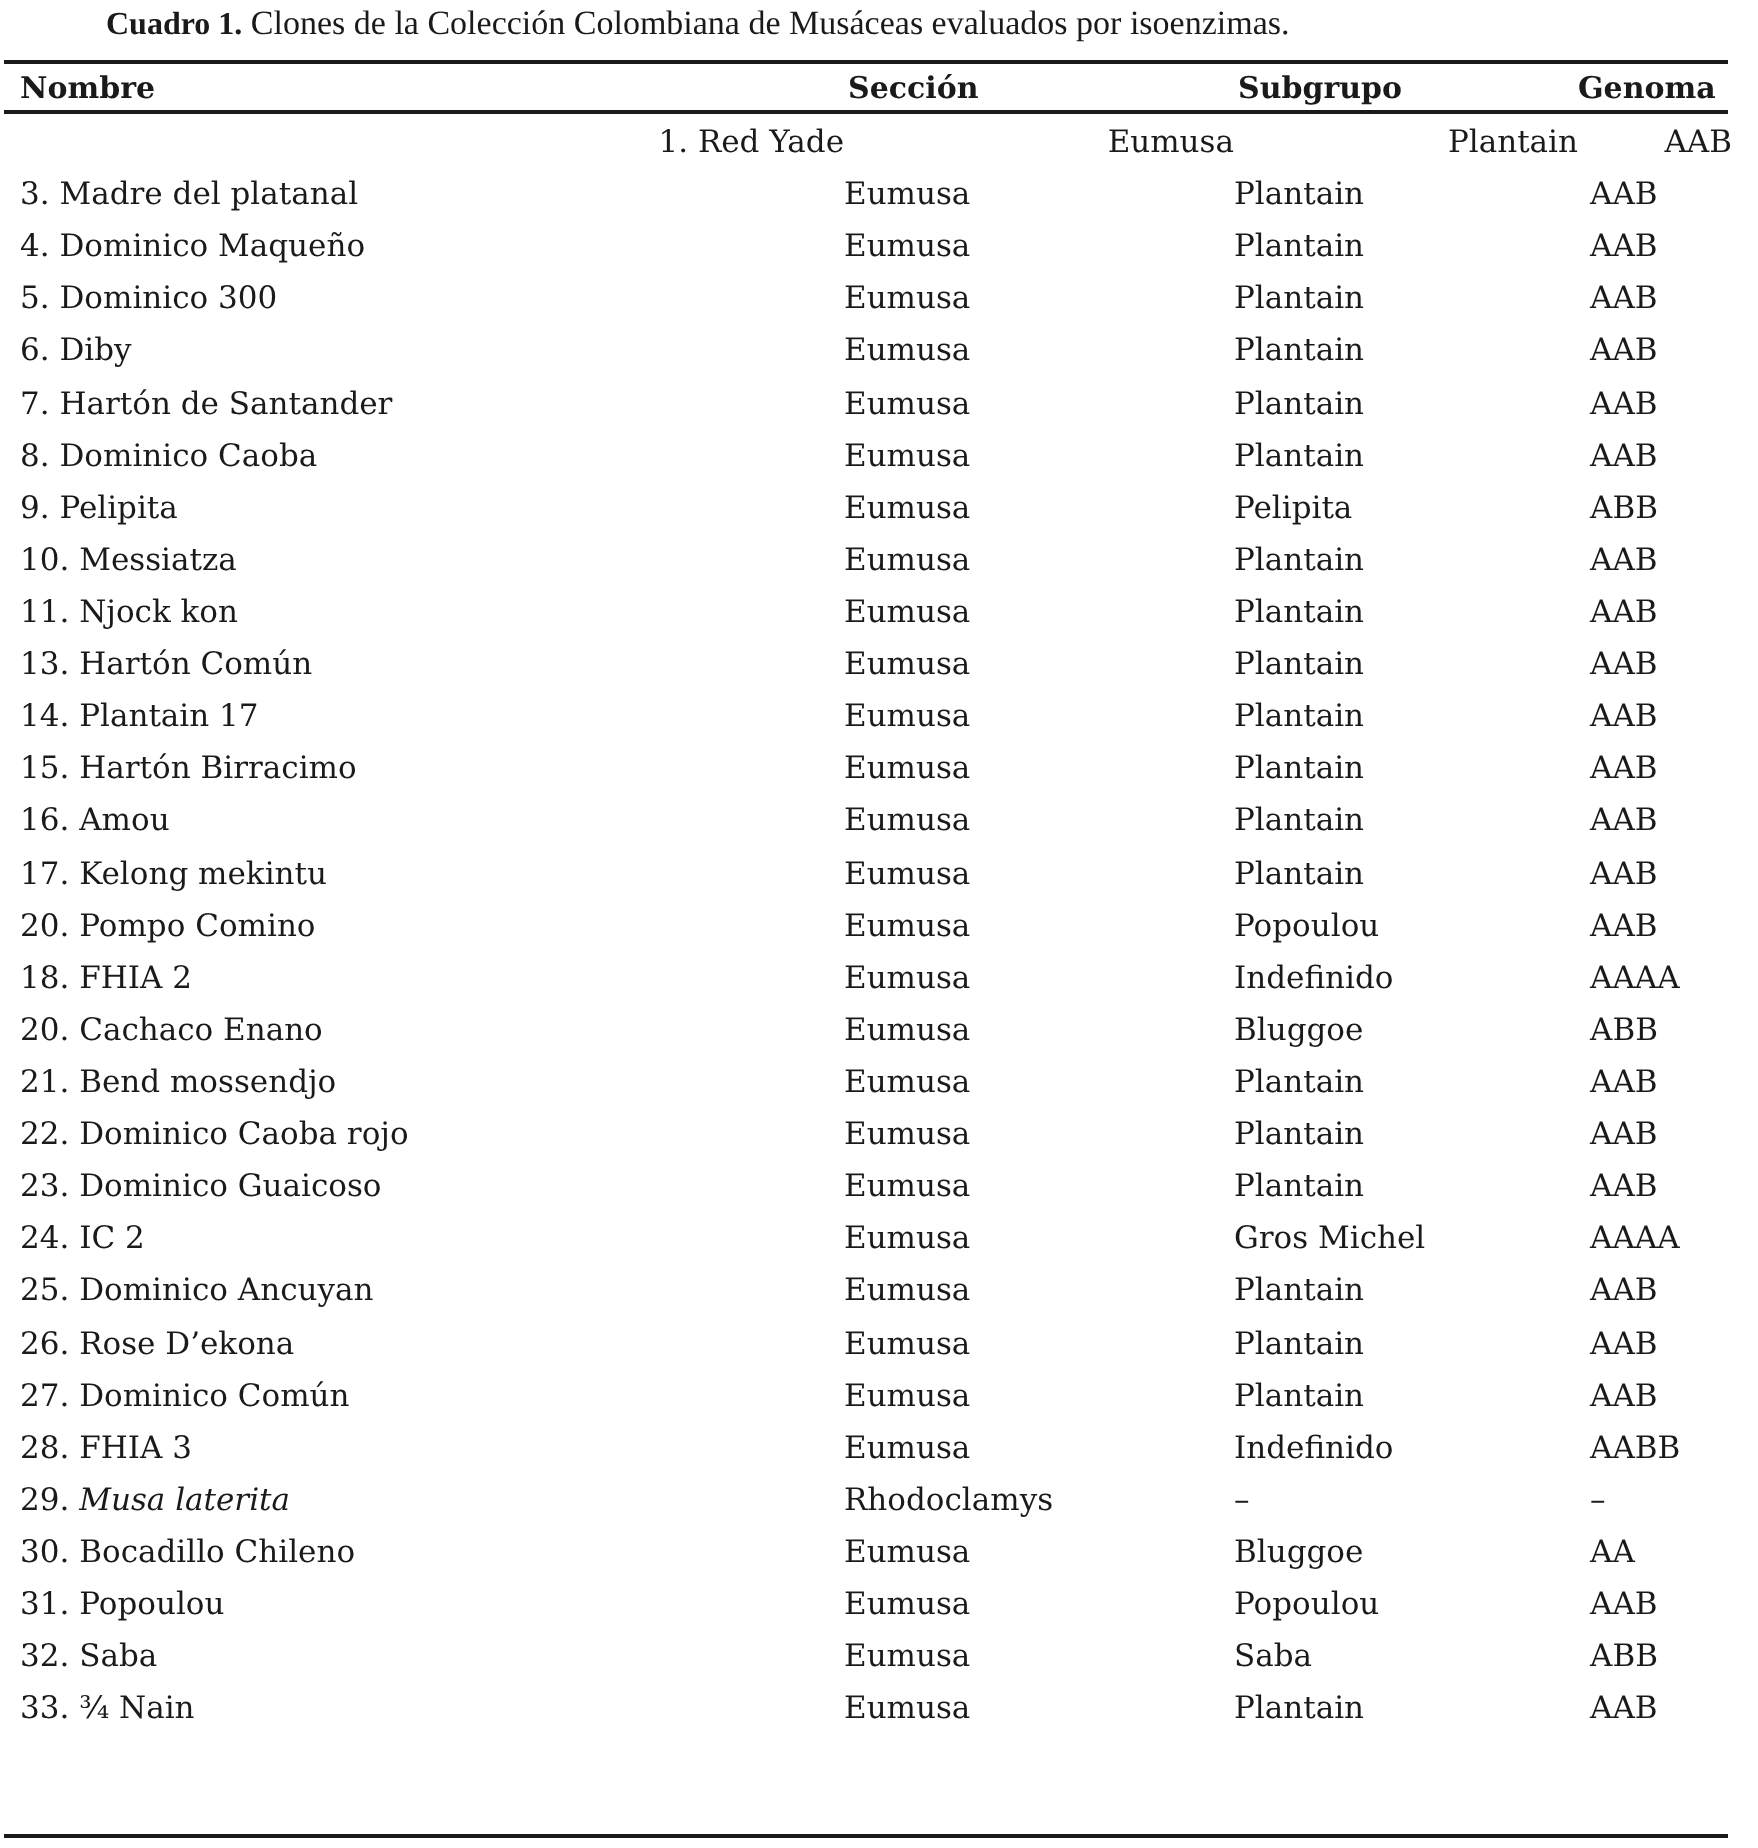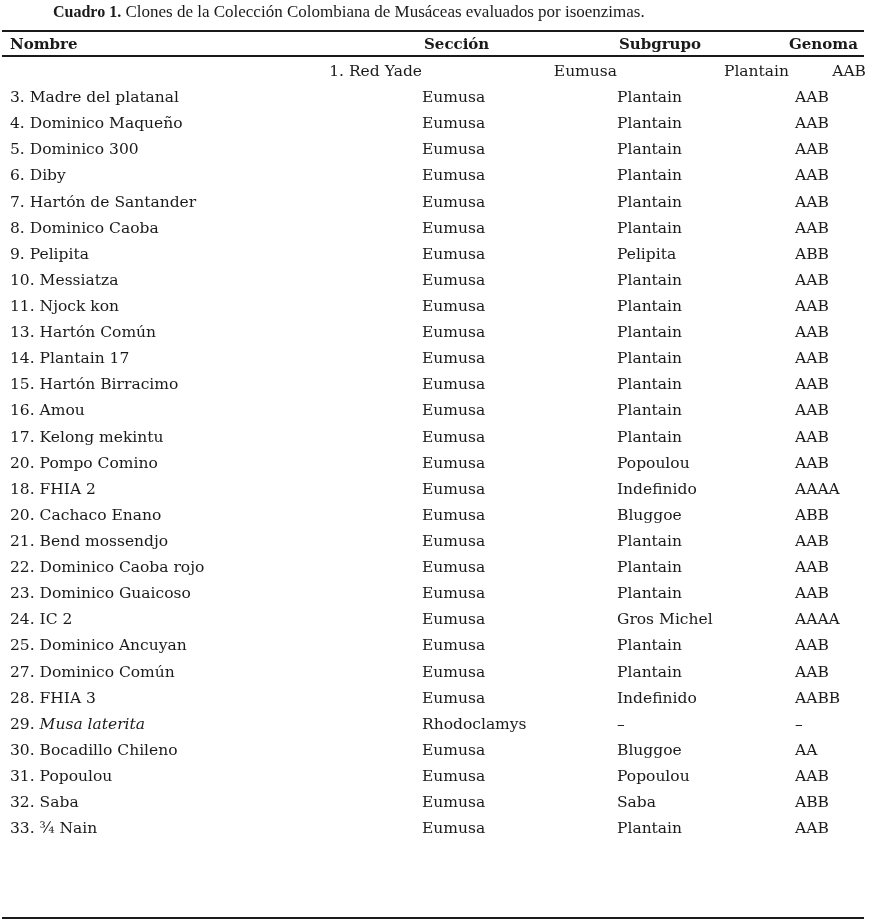--- a/index.html
+++ b/index.html
@@ -206,20 +206,26 @@
         <td class="d3">Gros Michel</td>
         <td class="d4">AAAA</td>
       </tr>
       <tr>
         <td class="d1"><span>25.</span> <span>Dominico Ancuyan</span></td>
         <td class="d2">Eumusa</td>
         <td class="d3">Plantain</td>
         <td class="d4">AAB</td>
       </tr>
       <tr>
+        <td class="d1"><span>26.</span> <span>Rose D’ekona</span></td>
+        <td class="d2">Eumusa</td>
+        <td class="d3">Plantain</td>
+        <td class="d4">AAB</td>
+      </tr>
+      <tr>
         <td class="d1"><span>27.</span> <span>Dominico Común</span></td>
         <td class="d2">Eumusa</td>
         <td class="d3">Plantain</td>
         <td class="d4">AAB</td>
       </tr>
       <tr>
         <td class="d1"><span>28.</span> <span>FHIA 3</span></td>
         <td class="d2">Eumusa</td>
         <td class="d3">Indefinido</td>
         <td class="d4">AABB</td>

